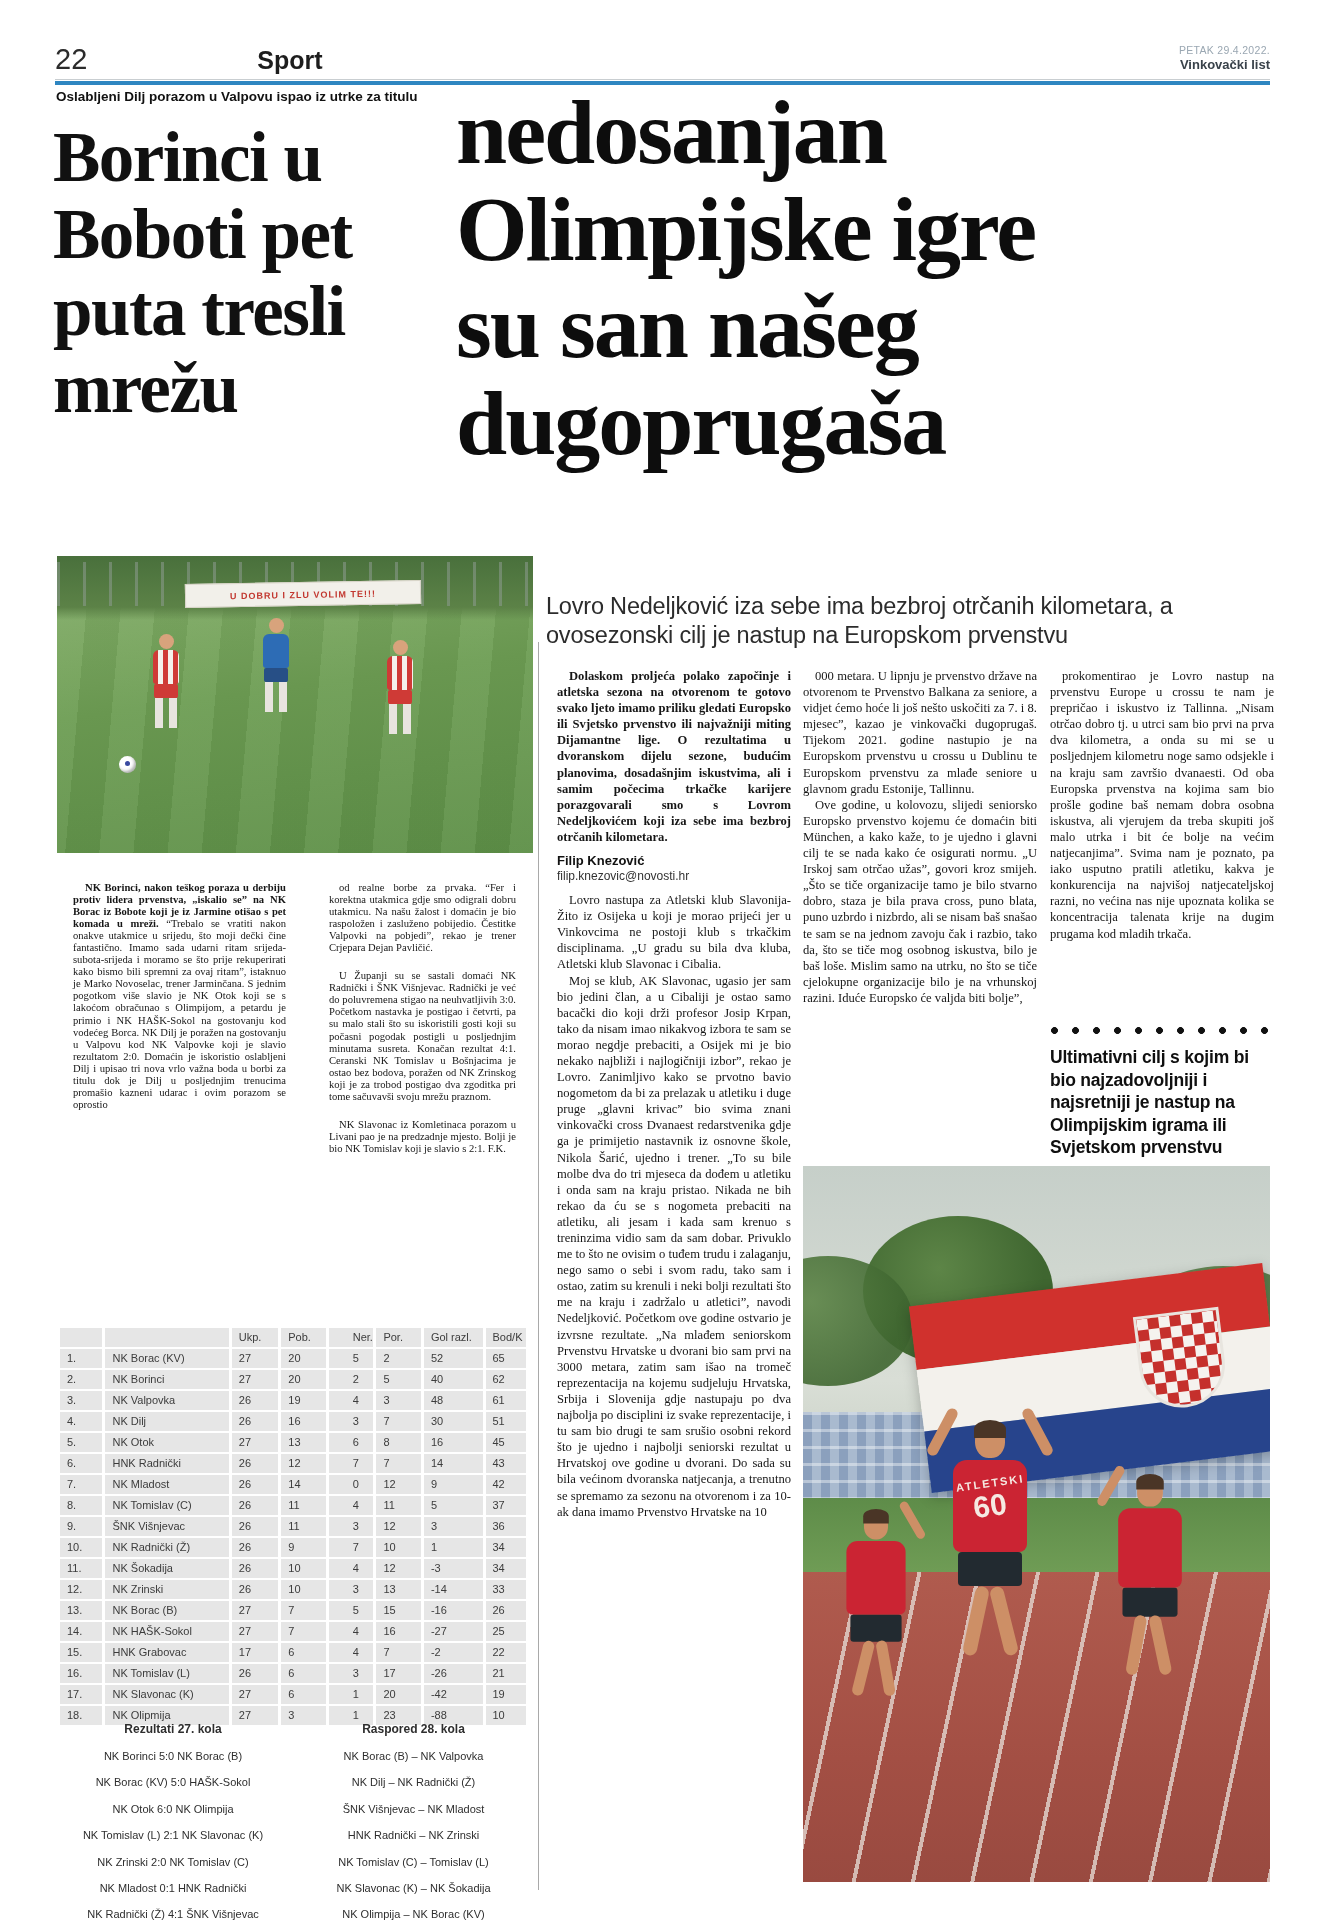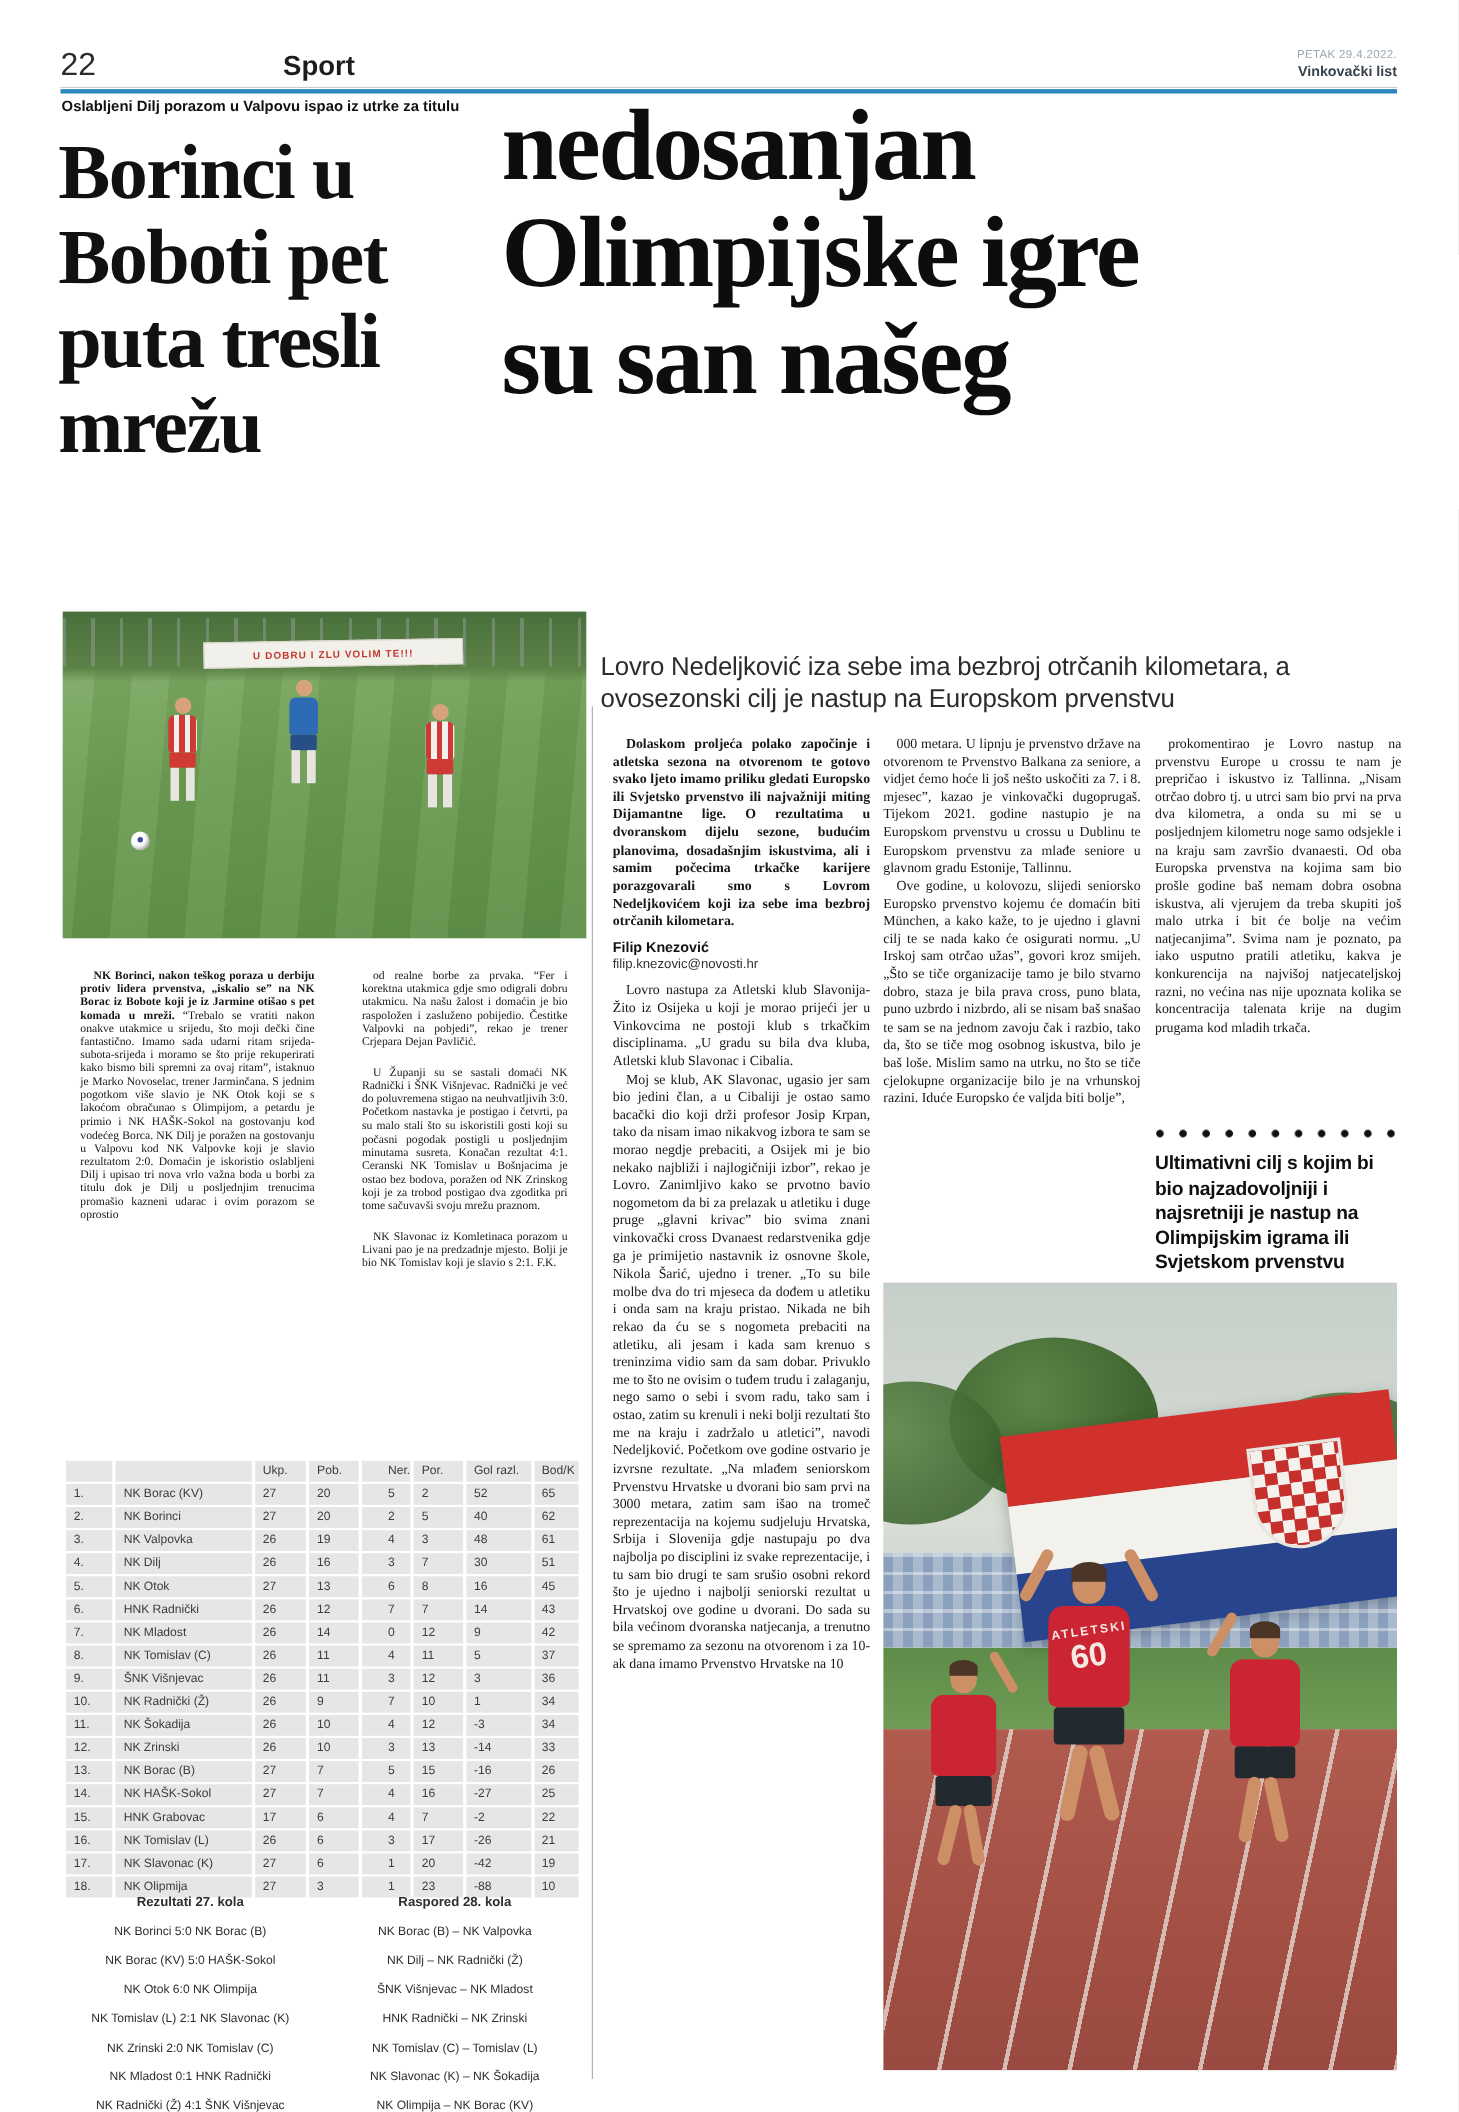--- a/index.html
+++ b/index.html
@@ -408,20 +408,21 @@
         <div class="li-item" data-name="list-item">NK Otok – slobodan</div>
       </div>
   </div>
 
   <div class="v-divider" data-name="column-divider"></div>
 
   <div class="r-headline" data-name="right-article-headline">
       <div class="hl-line" data-name="list-item">nedosanjan</div>
       <div class="hl-line" data-name="list-item">Olimpijske igre</div>
       <div class="hl-line" data-name="list-item">su san našeg</div>
+      <div class="hl-line" data-name="list-item">dugoprugaša</div>
     </div>
   <div class="subhead" data-name="right-article-subhead">Lovro Nedeljković iza sebe ima bezbroj otrčanih kilometara, a ovosezonski cilj je nastup na Europskom prvenstvu</div>
 
   <div class="r-col colA" data-name="right-article-column-1">
     <p class="r-lead" data-name="right-article-lead">Dolaskom proljeća polako započinje i atletska sezona na otvorenom te gotovo svako ljeto imamo priliku gledati Europsko ili Svjetsko prvenstvo ili najvažniji miting Dijamantne lige. O rezultatima u dvoranskom dijelu sezone, budućim planovima, dosadašnjim iskustvima, ali i samim počecima trkačke karijere porazgovarali smo s Lovrom Nedeljkovićem koji iza sebe ima bezbroj otrčanih kilometara.</p>
     <div class="byline" data-name="byline">
       <div class="name" data-name="author-name">Filip Knezović</div>
       <div class="mail" data-name="author-email">filip.knezovic@novosti.hr</div>
     </div>
     <div data-name="right-article-colA-text">

